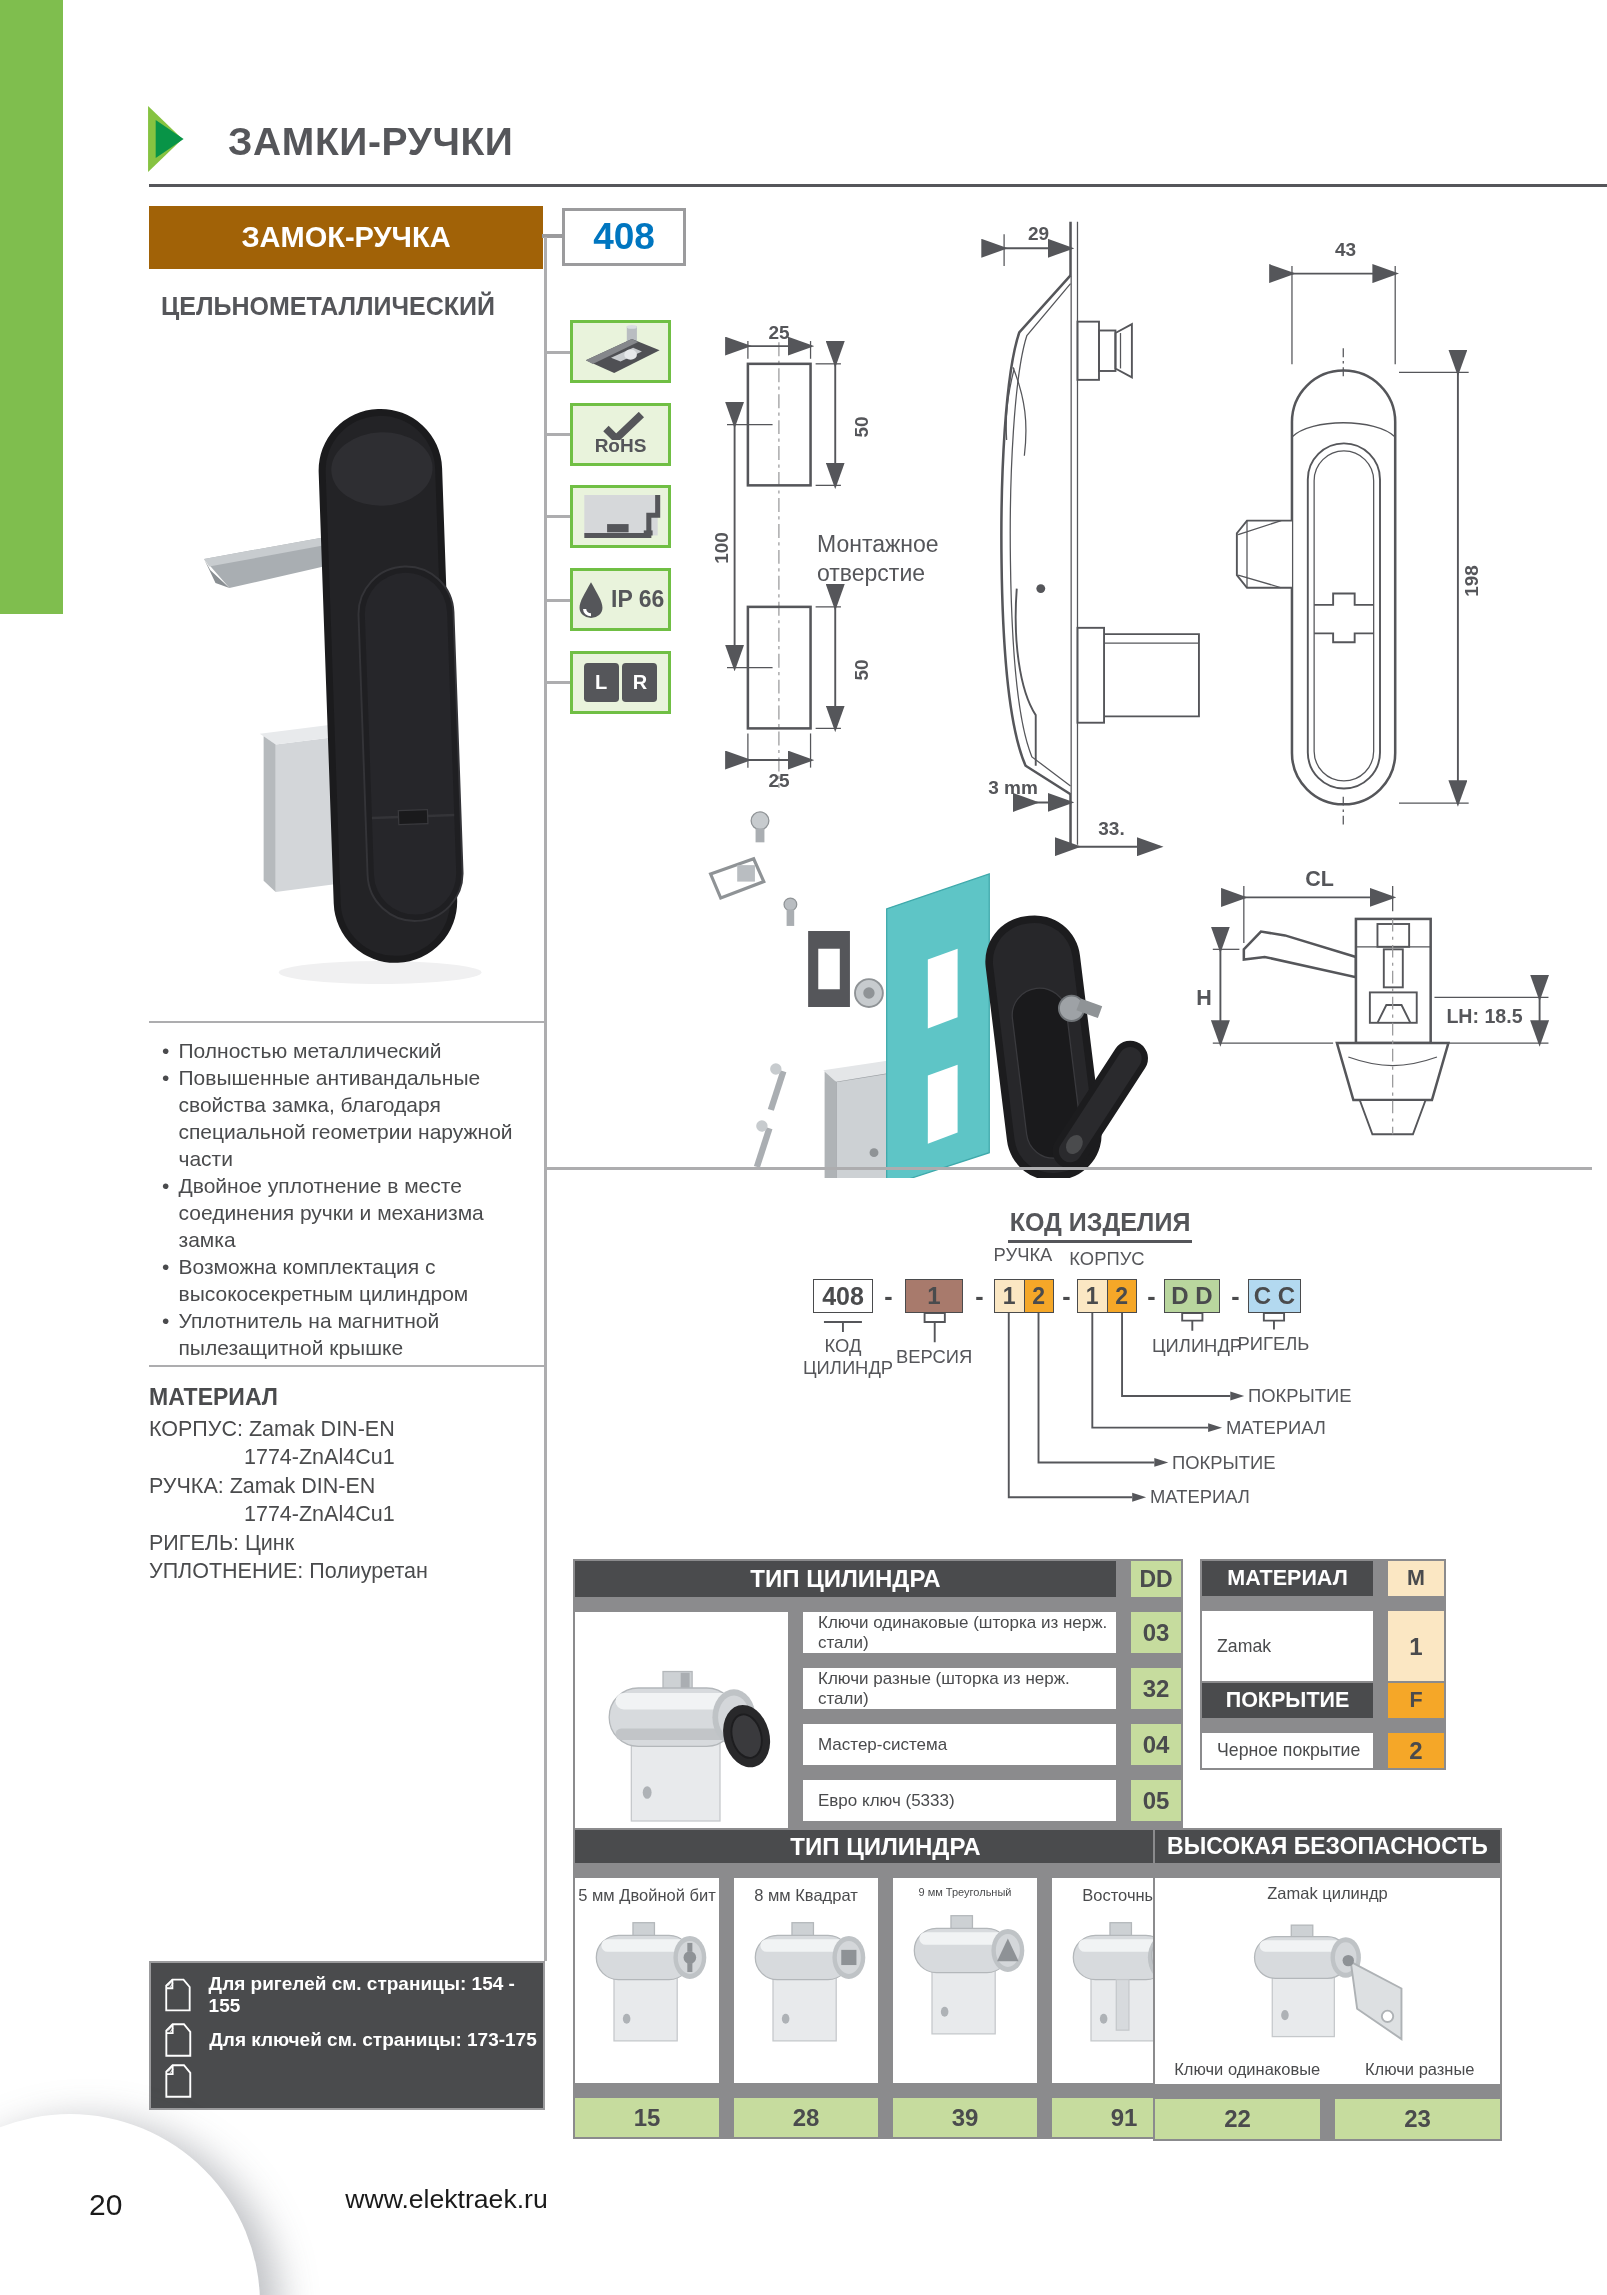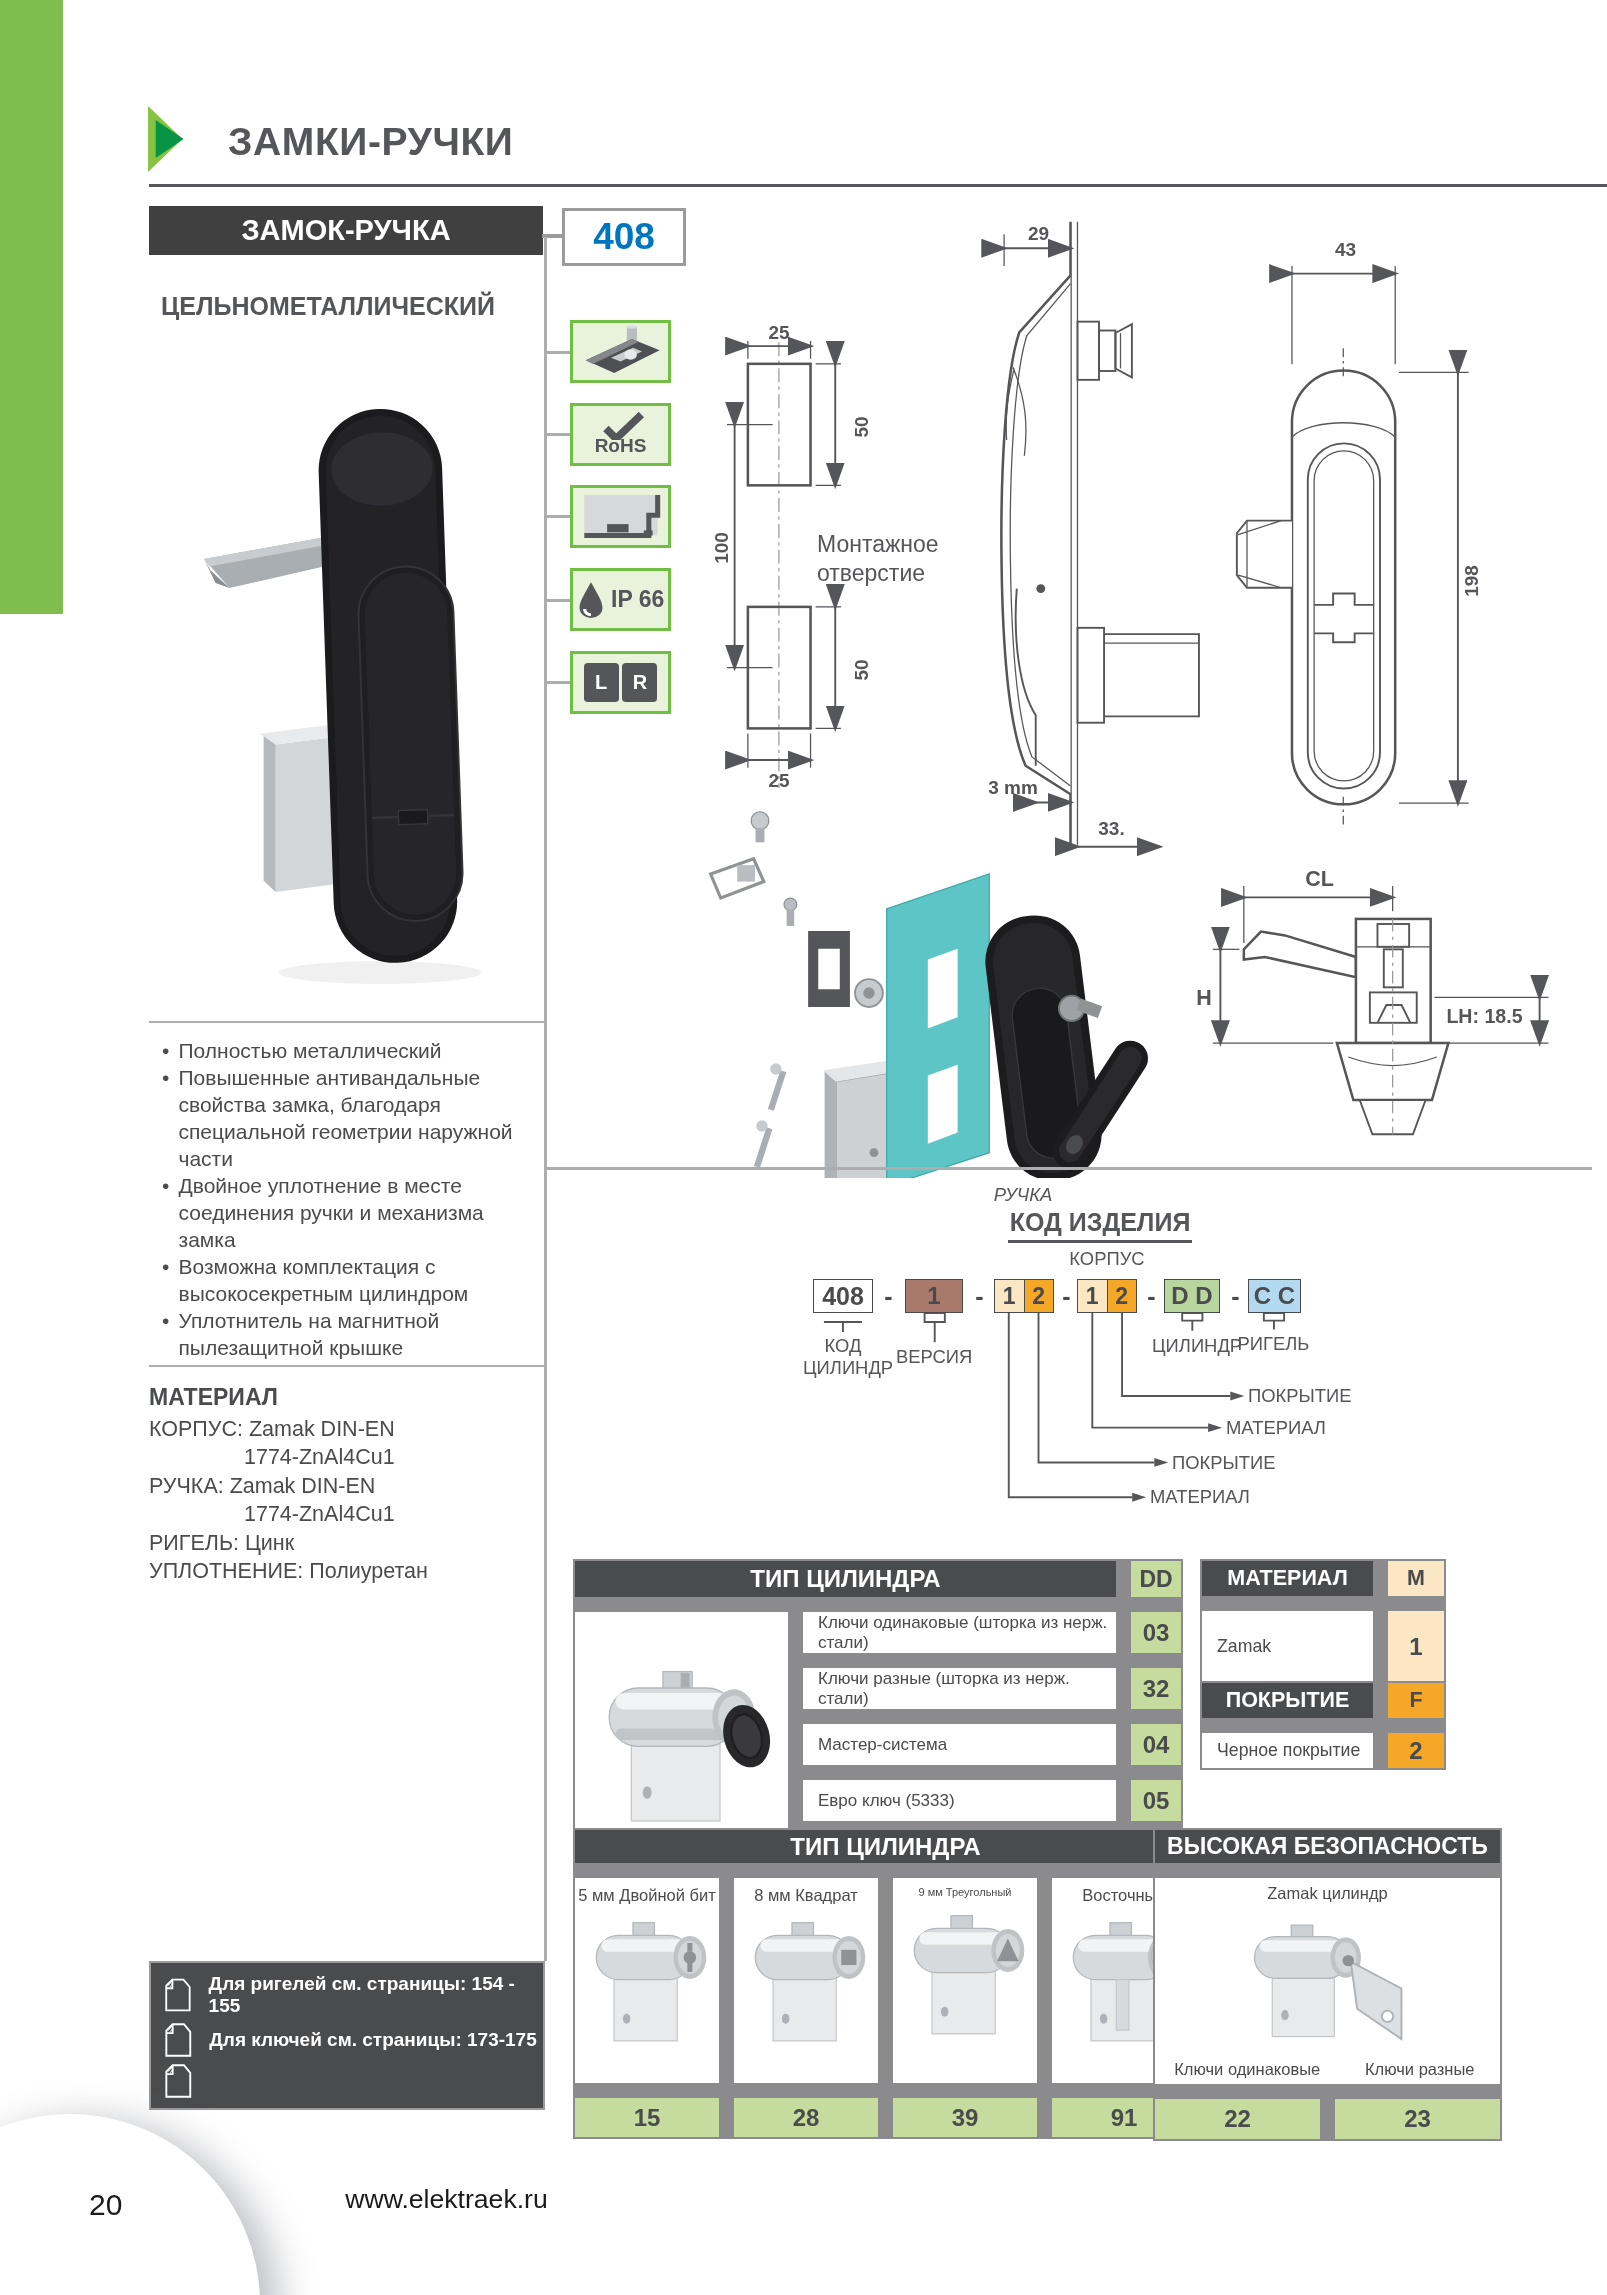--- a/index.html
+++ b/index.html
@@ -58,21 +58,21 @@
 
   <div class="abs" style="left:0;top:0;width:63px;height:614px;background:#7FBE4E;"></div>
 
   <svg class="abs" style="left:148px;top:106px;" width="56" height="66" viewBox="0 0 88 104">
     <polygon points="0,0 54,52 0,104" fill="#86C341"></polygon>
     <polygon points="12,22 56,52 12,82" fill="#089447"></polygon>
   </svg>
   <div class="abs b gray" style="left:228px;top:120px;font-size:39px;letter-spacing:0.6px;">ЗАМКИ-РУЧКИ</div>
   <div class="abs rule" style="left:149px;top:184px;width:1459px;height:3.2px;"></div>
 
-  <div class="abs ctr b white" style="left:149px;top:206px;width:394px;height:49px;background:#404040;font-size:29px;">ЗАМОК-РУЧКА</div>
+  <div class="abs ctr b white" style="left:149px;top:206px;width:394px;height:63px;background:#a16207;font-size:29px;">ЗАМОК-РУЧКА</div>
   <div class="abs" style="left:542px;top:234px;width:21.5px;height:3.8px;background:#9B9B9D;"></div>
   <div class="abs ctr b" style="left:562px;top:208px;width:124px;height:58px;background:#fff;border:3.2px solid #9B9B9D;box-sizing:border-box;color:#0076C0;font-size:37px;">408</div>
   <div class="abs b gray" style="left:161px;top:292px;font-size:25px;">ЦЕЛЬНОМЕТАЛЛИЧЕСКИЙ</div>
 
   <svg class="abs" style="left:171px;top:374px;" width="317" height="627" viewBox="0 0 500 990">
     <ellipse cx="330" cy="945" rx="160" ry="18" fill="#F0F0F1"></ellipse>
 
     <polygon points="52,292 240,258 258,300 92,338" fill="#A9AEB2"></polygon>
     <polygon points="52,292 240,258 244,270 60,304" fill="#C8CCCF"></polygon>
     <polygon points="52,292 70,330 92,338 62,310" fill="#8A8F93"></polygon>
@@ -337,21 +337,21 @@
     <div class="mat-line">КОРПУС: Zamak DIN-EN</div>
     <div class="mat-line mat-indent">1774-ZnAl4Cu1</div>
     <div class="mat-line">РУЧКА: Zamak DIN-EN</div>
     <div class="mat-line mat-indent">1774-ZnAl4Cu1</div>
     <div class="mat-line">РИГЕЛЬ: Цинк</div>
     <div class="mat-line">УПЛОТНЕНИЕ: Полиуретан</div>
   </div>
 
   <div class="abs b gray ctr" style="left:1008px;top:1208px;width:184px;height:28px;font-size:25px;">КОД ИЗДЕЛИЯ</div>
   <div class="abs rule" style="left:1008px;top:1240px;width:184px;height:2.5px;"></div>
-  <div class="diag-lab" style="left:985px;top:1184px;width:76px;font-style:italic;">РУЧКА</div>
+  <div class="diag-lab" style="left:985px;top:1244px;width:76px;">РУЧКА</div>
   <div class="diag-lab" style="left:1069px;top:1248px;width:76px;">КОРПУС</div>
 
   <div class="code-cell" style="left:813px;width:60px;background:#fff;font-size:25px;">408</div>
   <div class="sep" style="left:879px;">-</div>
   <div class="code-cell" style="left:905px;width:58px;background:#A87A6C;">1</div>
   <div class="sep" style="left:970px;">-</div>
   <div class="pairs" style="left:994px;width:60px;">
     <div class="half" style="background:#FBE7C3;">1</div>
     <div class="half" style="background:#F5A728;">2</div>
   </div>

